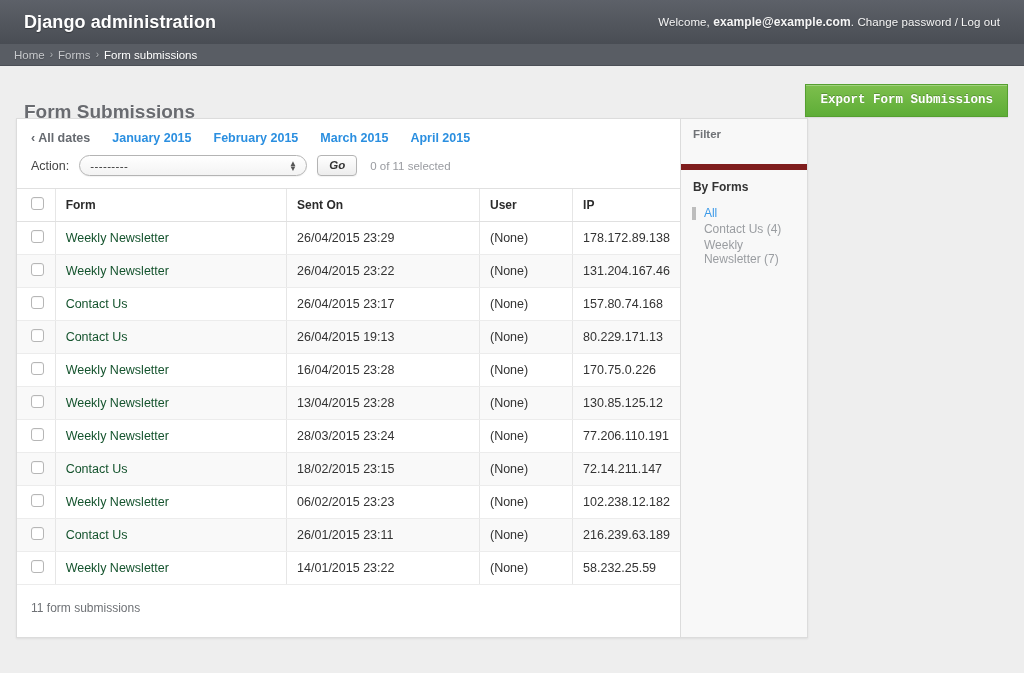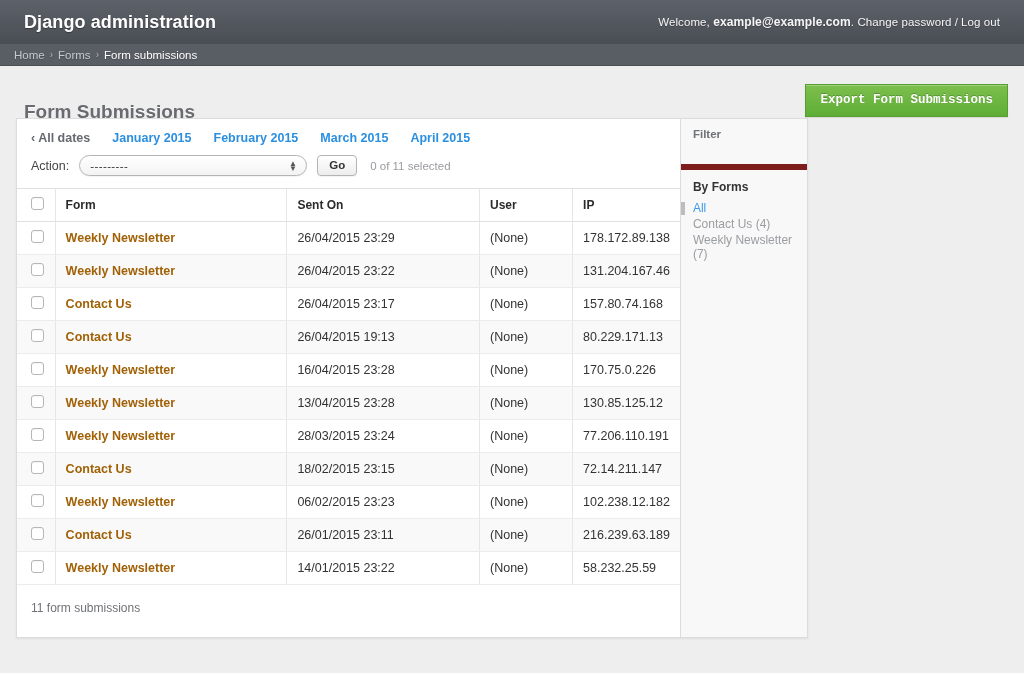--- a/index.html
+++ b/index.html
@@ -135,20 +135,21 @@
   }
   #go-btn {
     margin-left: 10px;
     background: linear-gradient(to bottom,#ffffff 0%, #ededed 100%);
     border: 1px solid #b4b4b4;
     border-radius: 4px;
     font-size: 11.5px; font-weight: bold; color: #333;
     padding: 3px 11px 4px;
     cursor: pointer;
     box-shadow: 0 1px 1px rgba(0,0,0,.05);
+    font-style: italic;
   }
   #selected-count { margin-left: 13px; color: #999ba0; font-size: 11.5px; }
 
   
   table.results { width: 100%; border-collapse: collapse; font-size: 12.5px; }
   table.results thead th {
     text-align: left;
     font-size: 12px; font-weight: bold; color: #2b2b2b;
     background: #ffffff;
     border-top: 1px solid #e0e0e0;
@@ -165,21 +166,21 @@
   table.results th.divider, table.results td.divider { border-left: 1px solid #e6e6e6; }
 
   table.results tbody td {
     padding: 8px 10px;
     border-bottom: 1px solid #ececec;
     color: #333;
     vertical-align: middle;
   }
   table.results tbody tr.alt td { background: #f9f9f9; }
   table.results tbody td a {
-    color: #a16207; font-weight: bold; text-decoration: none;
+    color: #14532d; font-weight: normal; text-decoration: none;
   }
   .cb {
     width: 13px; height: 13px;
     background: #ffffff;
     border: 1px solid #b6b6b6;
     border-radius: 3px;
     display: inline-block;
     box-shadow: inset 0 1px 1px rgba(0,0,0,.04);
     cursor: pointer;
   }
@@ -195,21 +196,21 @@
     padding: 9px 10px 24px 12px;
     border-bottom: 6px solid #7f1d1d;
     background: #f8f8f8;
   }
   .filter-group { padding: 10px 0 6px 0; }
   .filter-group h3 {
     margin: 0 0 6px 0;
     padding: 0 10px 0 12px;
     font-size: 12px; font-weight: bold; color: #333;
   }
-  .filter-group ul { list-style: none; margin: 0; padding: 0; }
+  .filter-group ul { list-style: none; margin: 11px; padding: 0; }
   .filter-group li {
     padding: 1px 10px 1px 12px;
     font-size: 12px;
     position: relative;
   }
   .filter-group li a { text-decoration: none; color: #9a9da1; }
   .filter-group li.selected a { color: #3c9ae8; }
   .filter-group li.selected::before {
     content: ""; position: absolute; left: 0; top: 2px;
     width: 4px; height: 13px; background: #bdbdbd;

